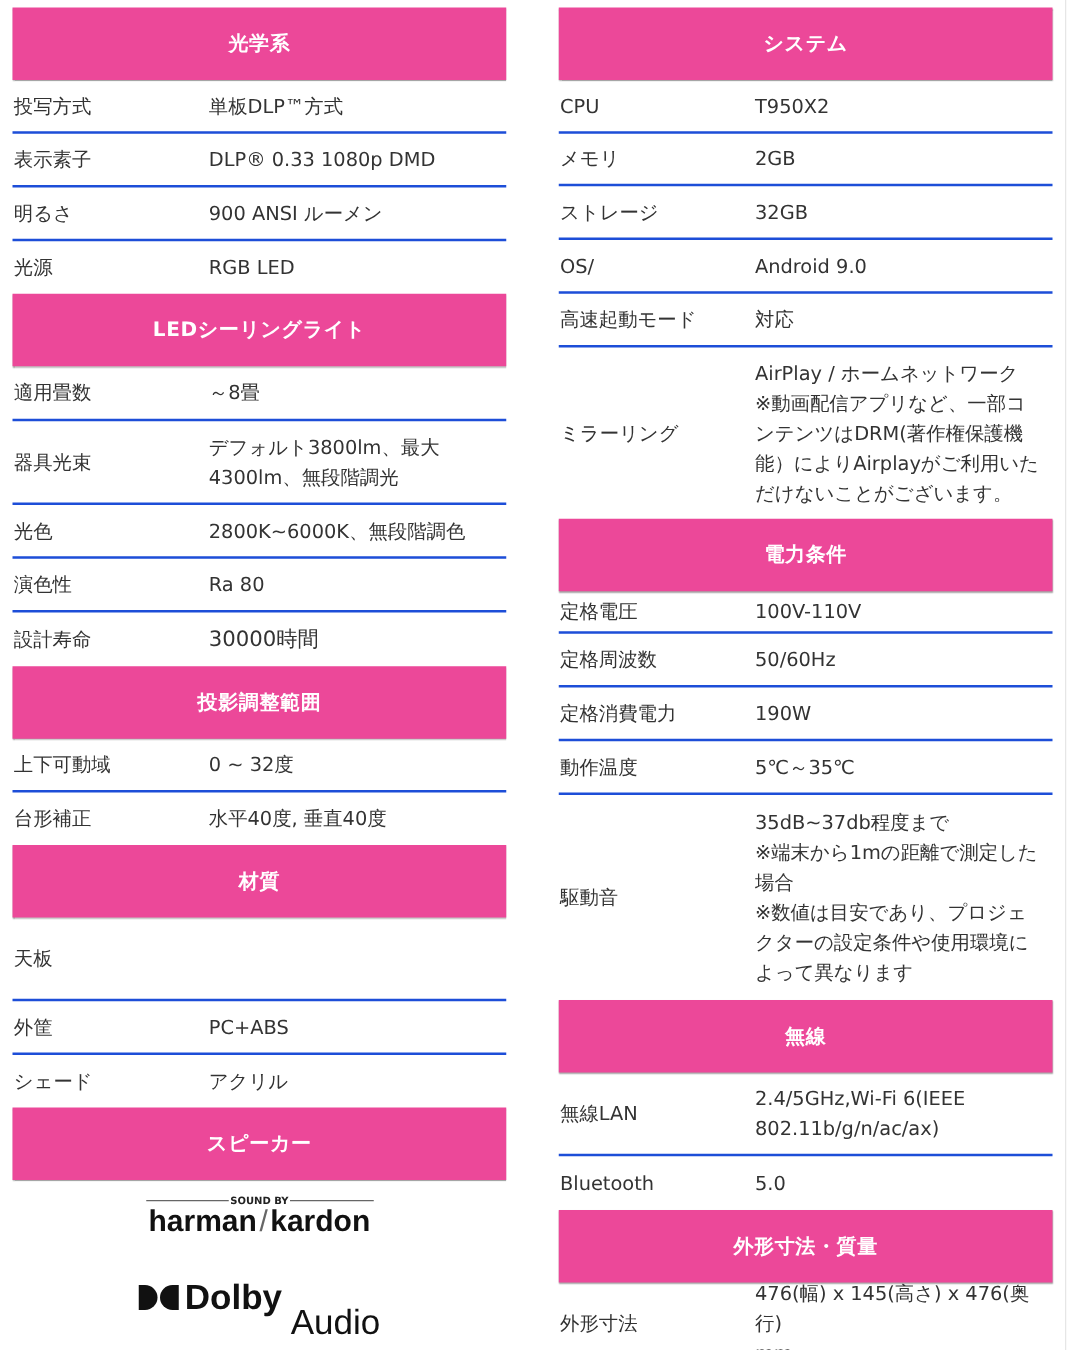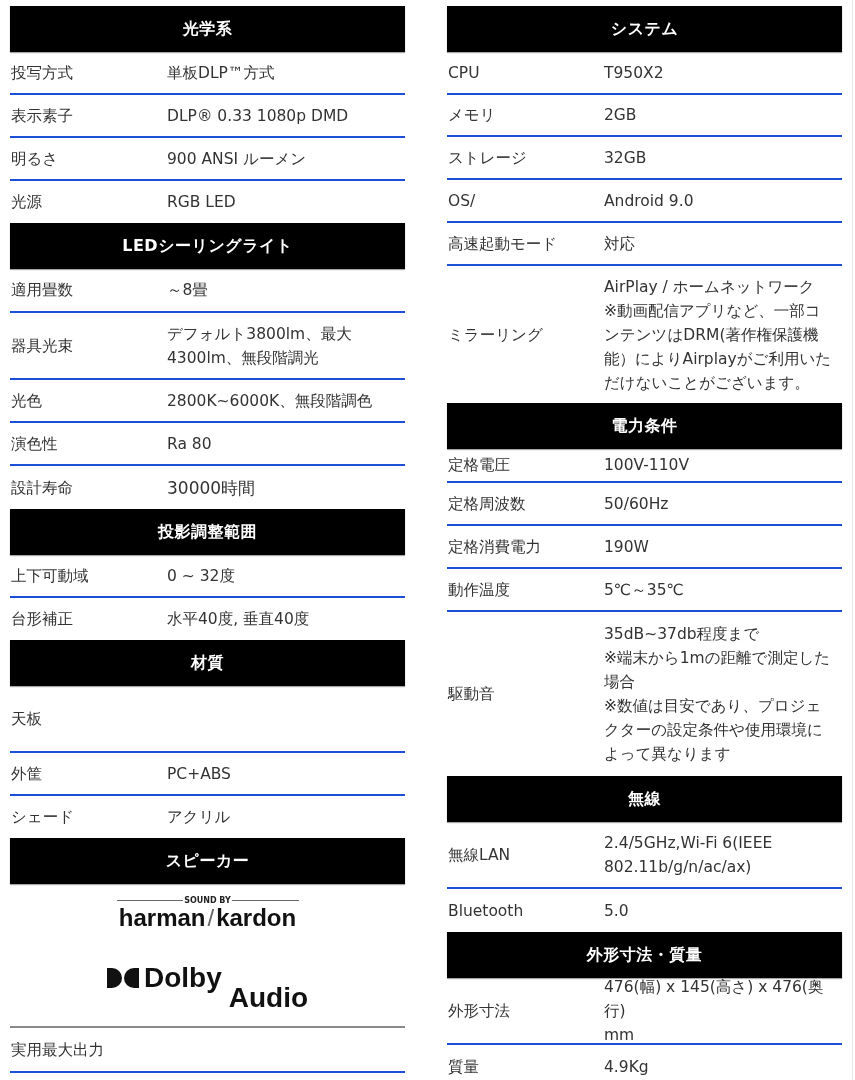--- a/index.html
+++ b/index.html
@@ -2,21 +2,21 @@
 <html><head>
 <meta charset="utf-8">
 <style>
   * { box-sizing: border-box; margin: 0; padding: 0; }
   html, body { width: 855px; height: 1080px; overflow: hidden; background: #ffffff; }
   body { font-family: "DejaVu Sans", "Liberation Sans", sans-serif; color: #2b2b2b; position: relative; }
   .col { position: absolute; top: 6px; }
   .col-left { left: 10px; width: 395px; }
   .col-right { left: 447px; width: 395px; }
   .sec-head {
-    background: #000000; color: #ffffff; height: 46px;
+    background: #ec4899; color: #ffffff; height: 58px;
     display: flex; align-items: center; justify-content: center;
     font-size: 16px; font-weight: bold; letter-spacing: 0.5px;
     box-shadow: 0 1px 1px rgba(0,0,0,0.35);
     text-align: center;
   }
   .row {
     display: flex; align-items: center; border-bottom: 2px solid #1d4ed8;
     font-size: 15.5px; line-height: 24px; color: #333333;
   }
   .row.no-border { border-bottom: none; }
@@ -28,21 +28,21 @@
   .hk-top { display: flex; align-items: center; gap: 1px; font-size: 8px; font-weight: bold; color: #222; width: 182px; }
   .hk-top .line { flex: 1; height: 1px; background: #666; }
   .hk-main { font-size: 24px; font-weight: bold; color: #111; letter-spacing: 0px; margin-top: -1px; font-family: "Liberation Sans", sans-serif; }
   .hk-main .slash { font-weight: normal; color: #666; margin: 0 2px; }
   .dolby { display: flex; align-items: center; margin-top: 10px; font-family: "Liberation Sans", sans-serif; font-size: 28px; color: #111; }
   .dolby-mark { display: flex; margin-right: 5px; }
   .dolby-mark span { width: 15px; height: 20px; background: #111; display: block; }
   .dolby-mark .l { border-radius: 0 10px 10px 0; }
   .dolby-mark .r { border-radius: 10px 0 0 10px; margin-left: 2px; }
   .dolby .d1 { font-weight: bold; }
-  .dolby .d2 { font-weight: bold; margin-left: 7px; margin-top: 40px; }
+  .dolby .d2 { font-weight: normal; margin-left: 7px; margin-top: 40px; }
   .edge-line { position: absolute; left: 852px; top: 0; width: 1px; height: 1080px; background: #e6e6e6; }
 </style>
 </head>
 <body>
 
 <div class="edge-line"></div>
 
 <div class="col col-left">
 
   <div class="sec-head">光学系</div>

